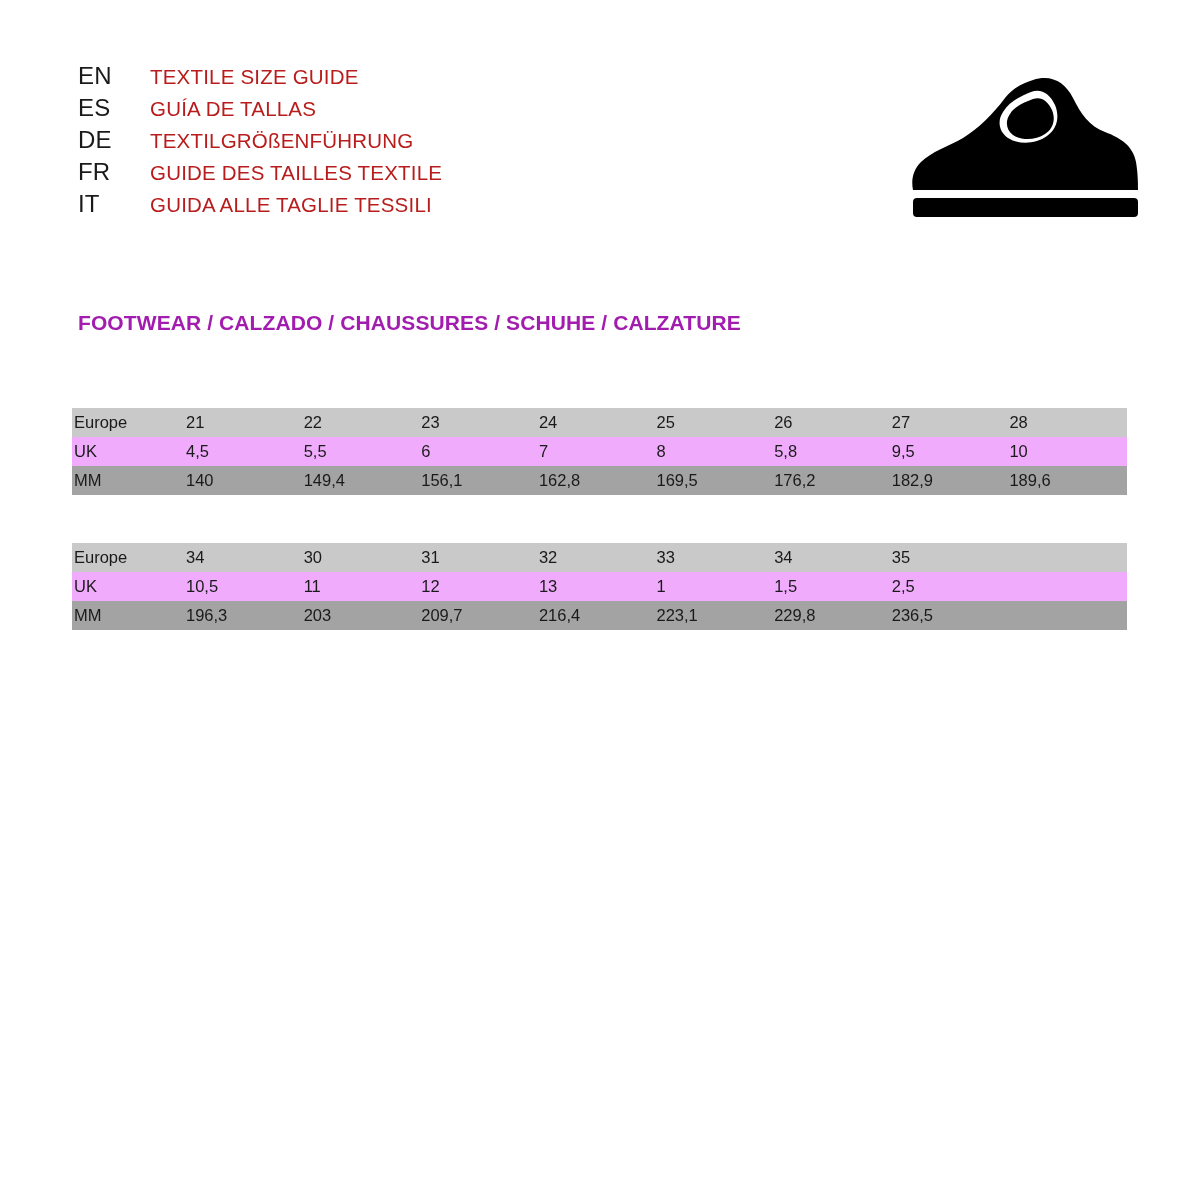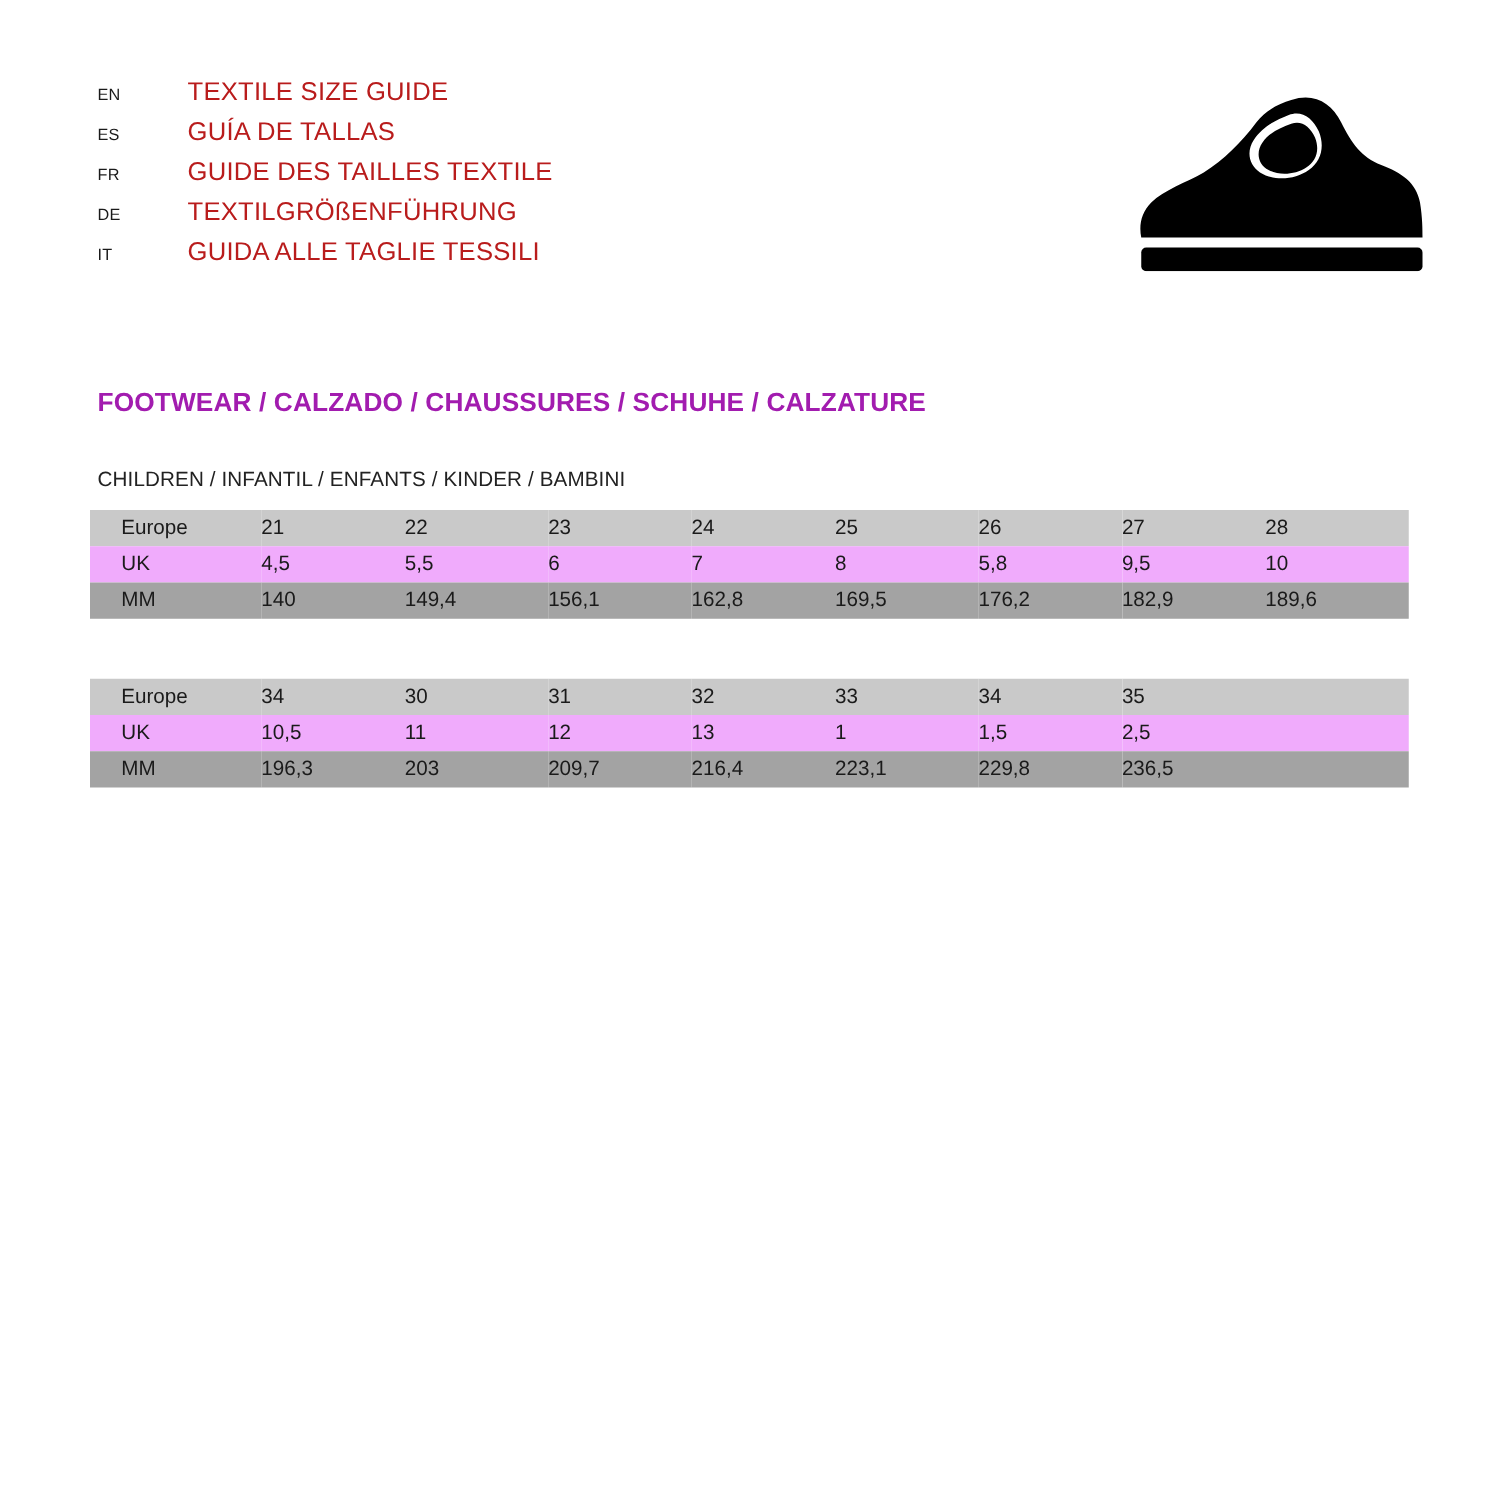--- a/index.html
+++ b/index.html
@@ -37,21 +37,21 @@
     margin: 0;
     padding: 0;
   }
   .lang-row {
     display: flex;
     align-items: baseline;
     height: 32px;
   }
   .lang-code {
     width: 72px;
-    font-size: 13px;
+    font-size: 24px;
     font-weight: 400;
     letter-spacing: 0.2px;
     color: #1a1a1a;
   }
   .lang-title {
     font-size: 20.5px;
     font-weight: 400;
     letter-spacing: 0.2px;
     color: #b91c1c;
     white-space: nowrap;
@@ -101,21 +101,21 @@
   .size-table td {
     height: 29px;
     font-size: 16.5px;
     color: #1a1a1a;
     padding: 0;
     vertical-align: middle;
     font-weight: 400;
   }
   .size-table td.rowhead {
     text-align: left;
-    padding-left: 25px;
+    padding-left: 2px;
     width: 112px;
   }
   tr.r-head td { background: #c9c9c9; }
   tr.r-mid  td { background: #f0abfc; }
   tr.r-last td { background: #a3a3a3; }
 </style>
 </head>
 <body>
 
 <div class="page">
@@ -124,26 +124,26 @@
     <ul class="lang-list">
       <li class="lang-row">
         <span class="lang-code">EN</span>
         <span class="lang-title">TEXTILE SIZE GUIDE</span>
       </li>
       <li class="lang-row">
         <span class="lang-code">ES</span>
         <span class="lang-title">GUÍA DE TALLAS</span>
       </li>
       <li class="lang-row">
+        <span class="lang-code">DE</span>
+        <span class="lang-title">TEXTILGRÖßENFÜHRUNG</span>
+      </li>
+      <li class="lang-row">
         <span class="lang-code">FR</span>
         <span class="lang-title">GUIDE DES TAILLES TEXTILE</span>
-      </li>
-      <li class="lang-row">
-        <span class="lang-code">DE</span>
-        <span class="lang-title">TEXTILGRÖßENFÜHRUNG</span>
       </li>
       <li class="lang-row">
         <span class="lang-code">IT</span>
         <span class="lang-title">GUIDA ALLE TAGLIE TESSILI</span>
       </li>
     </ul>
   </div>
 
   <div class="shoe-icon">
     <svg viewBox="0 0 235 145" width="235" height="145" xmlns="http://www.w3.org/2000/svg">
@@ -152,21 +152,20 @@
         C74 56 88 42 100 26 C108 16 118 11 128 8 Z"></path>
       <path fill="#ffffff" d="M126 20 C136 16 145 22 150 33 C155 45 152 57 142 64
         C131 72 114 73 103 66 C94 60 92 49 98 40 C105 29 116 24 126 20 Z"></path>
       <path fill="#000000" d="M128 27 C136 24 143 29 147 38 C151 48 148 57 140 62
         C131 68 117 69 108 63 C101 58 100 49 105 42 C110 34 120 30 128 27 Z"></path>
       <rect x="8" y="126" width="225" height="19" rx="4" fill="#000000"></rect>
     </svg>
   </div>
 
   <div class="section-title">FOOTWEAR / CALZADO / CHAUSSURES / SCHUHE / CALZATURE</div>
-  <div class="group-title">CHILDREN / INFANTIL / ENFANTS / KINDER / BAMBINI</div>
 
   <table class="size-table table-a">
     <tbody>
       <tr class="r-head">
         <td class="rowhead">Europe</td>
         <td>21</td>
         <td>22</td>
         <td>23</td>
         <td>24</td>
         <td>25</td>

